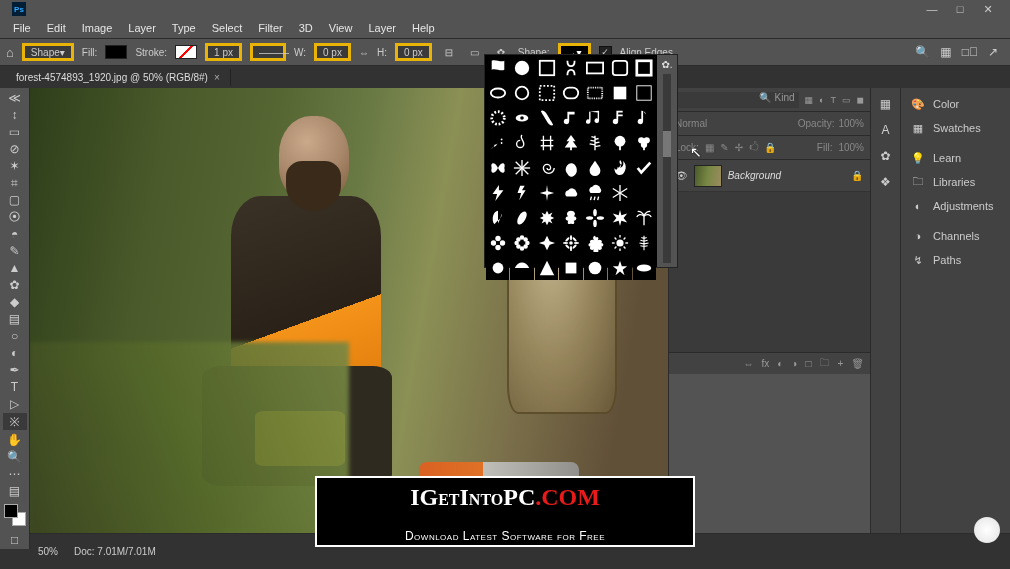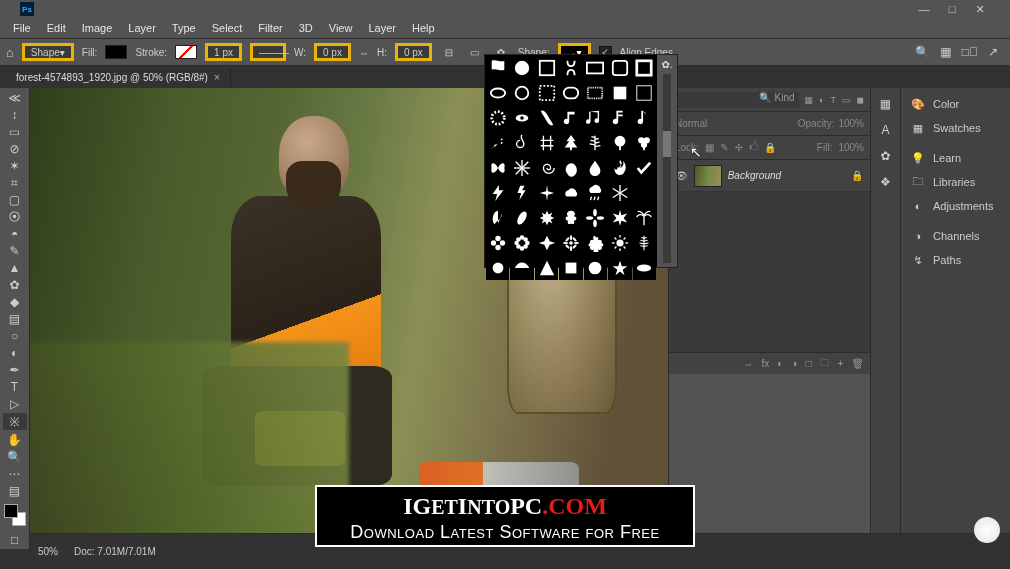--- a/index.html
+++ b/index.html
@@ -11,21 +11,21 @@
       font-size: 11px;
       color: #ccc;
       overflow: hidden;
       position: relative;
     }
     .titlebar {
       height: 18px;
       background: #535353;
       display: flex;
       align-items: center;
-      padding: 0 20px;
+      padding: 0 12px;
     }
     .ps-icon {
       width: 14px;
       height: 14px;
       background: #001e36;
       color: #31a8ff;
       font-size: 8px;
       font-weight: bold;
       display: flex;
       align-items: center;
@@ -470,28 +470,28 @@
       padding: 6px 14px 2px;
       text-align: center;
       width: 380px;
     }
     .watermark-title {
       color: #fff;
       font-family: Georgia, serif;
       font-size: 24px;
       font-weight: bold;
     }
-    .watermark-title .smallcap { font-size: 20px; }
+    .watermark-title .smallcap { font-size: 16px; }
     .watermark-title .dotcom { color: #e81a1a; }
     .watermark-sub {
       color: #fff;
-      font-size: 18px;
+      font-size: 12px;
       font-variant: small-caps;
       letter-spacing: 0.5px;
-      margin-top: 2px;
+      margin-top: 18px;
     }
 
     .badge {
       position: absolute;
       right: 10px;
       bottom: 26px;
       width: 26px;
       height: 26px;
       background: radial-gradient(circle, #fff 0%, #eee 60%, #ddd 100%);
       border-radius: 50%;

